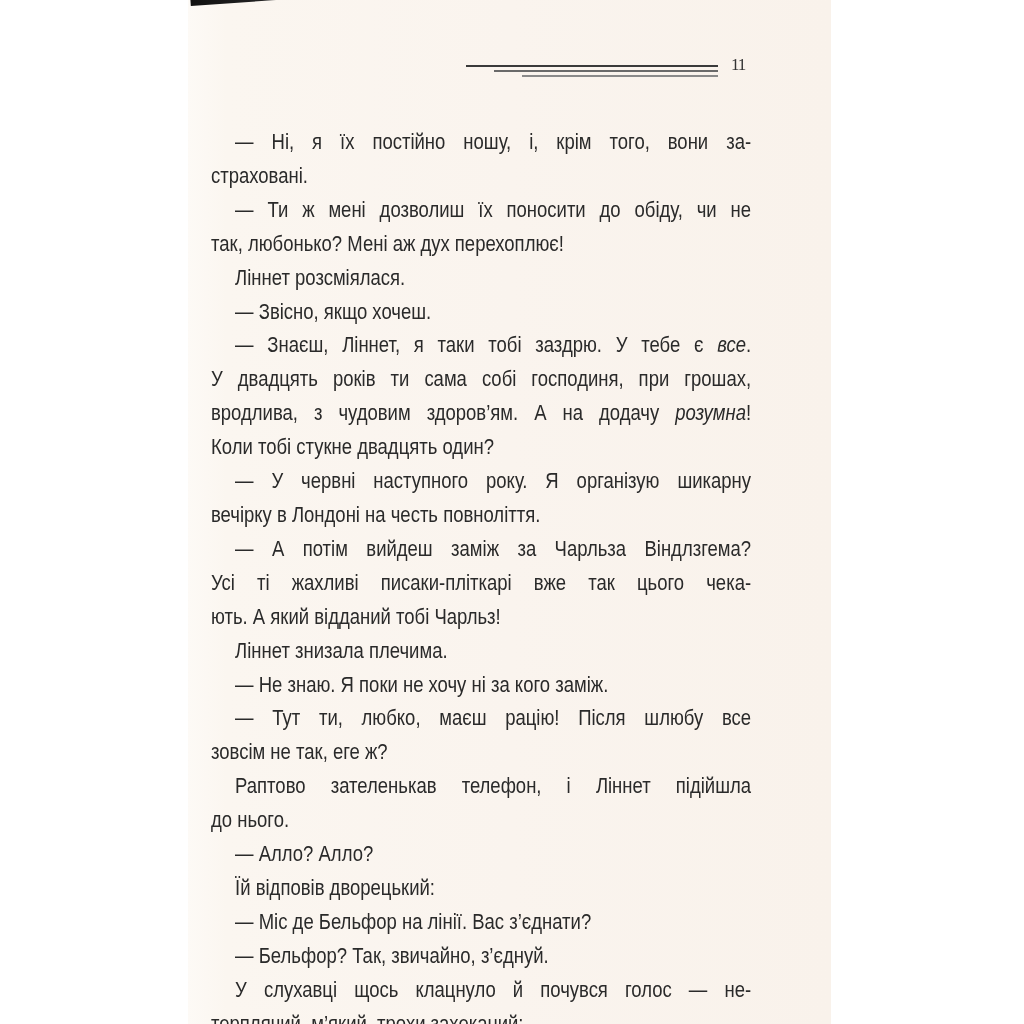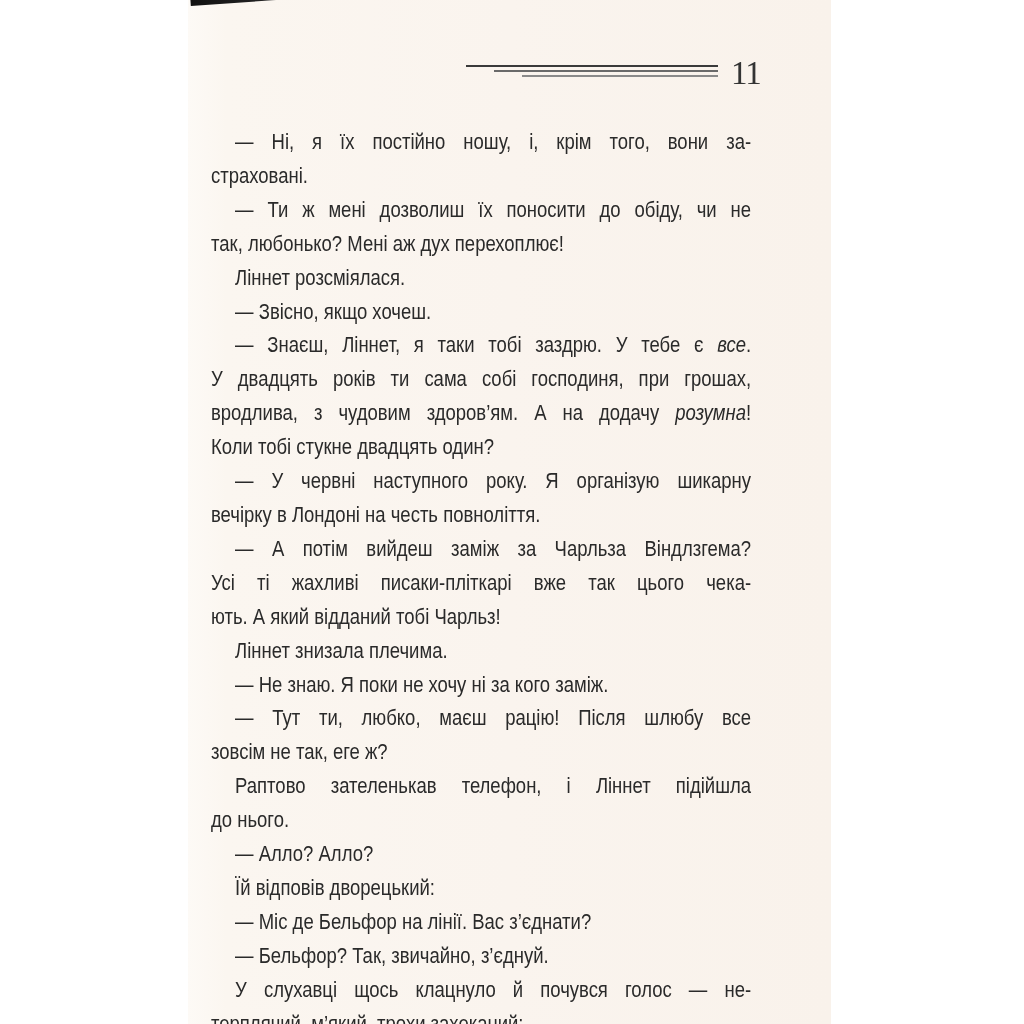--- a/index.html
+++ b/index.html
@@ -19,21 +19,21 @@
     border-radius:0 0 60px 0;
   }
   .header {
     position:absolute; left:466px; top:55px; width:300px; height:30px;
   }
   .rule { position:absolute; height:2px; background:#555; }
   .r1 { left:0; top:10px; width:252px; height:2px; background:#3a3a3a; }
   .r2 { left:28px; top:15px; width:224px; height:2px; background:#6a6a6a; }
   .r3 { left:56px; top:20px; width:196px; height:2px; background:#8a8a8a; }
   .pagenum {
-    position:absolute; left:265px; top:0px; font-size:33px; color:#333;
+    position:absolute; left:265px; top:0px; font-size:17px; color:#333;
     font-family:"Liberation Serif", serif; letter-spacing:-1px;
   }
   .text {
     position:absolute; left:211px; top:126px; width:540px;
     font-family:"Liberation Sans Narrow","Liberation Sans", sans-serif;
     font-size:21.5px; line-height:33.9px; color:#2a2a2a;
     transform:scaleX(0.86); transform-origin:left top;
   }
   .text .ln { white-space:nowrap; display:block; width:628px; text-align:justify; text-align-last:justify; }
   .text .ln.last { text-align-last:left; }

